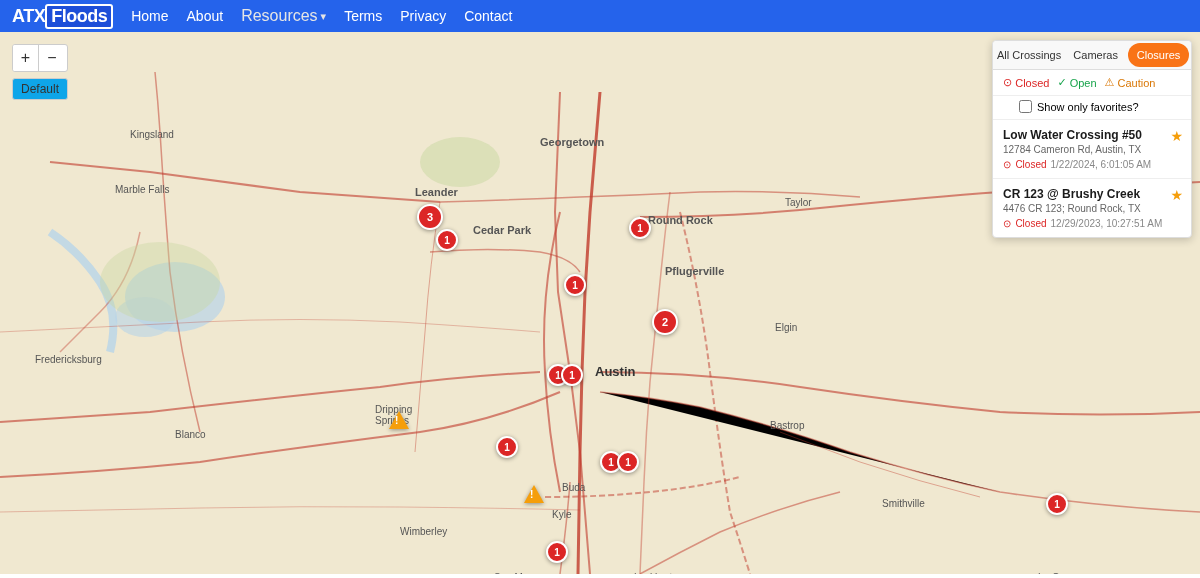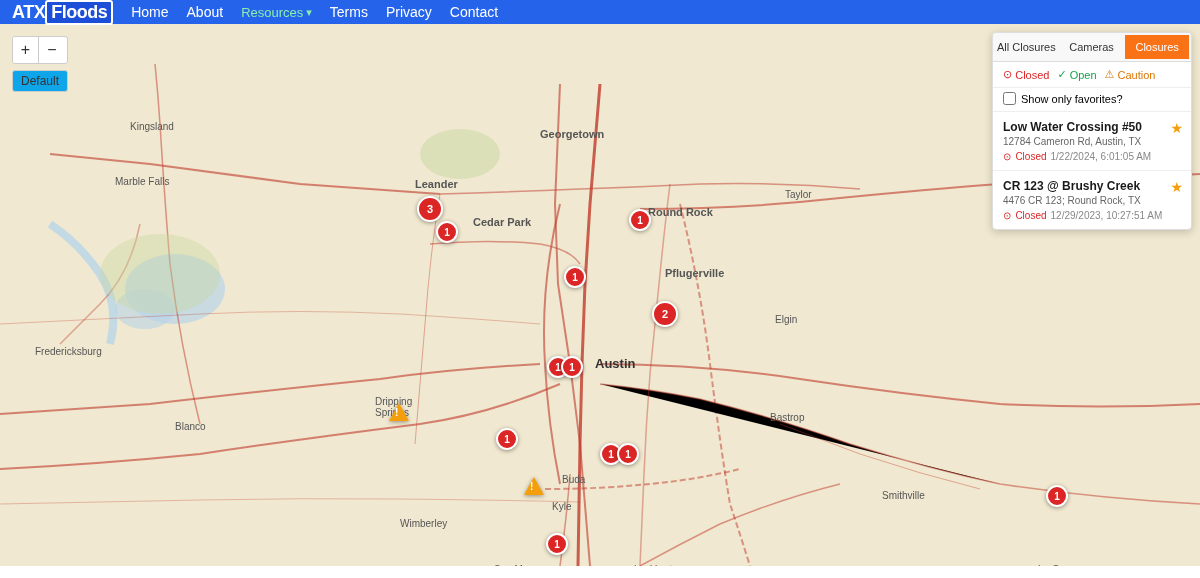--- a/index.html
+++ b/index.html
@@ -1,21 +1,21 @@
 <!DOCTYPE html>
 <html><head>
   <meta charset="utf-8">
   <style>
     * { margin: 0; padding: 0; box-sizing: border-box; }
     body { font-family: -apple-system, BlinkMacSystemFont, 'Segoe UI', sans-serif; overflow: hidden; }
 
     
     #navbar {
       background: #2563eb;
-      height: 24px;
+      height: 32px;
       display: flex;
       align-items: center;
       padding: 0 12px;
       gap: 18px;
       position: relative;
       z-index: 100;
     }
     #logo {
       display: flex;
       align-items: center;
@@ -35,22 +35,22 @@
     .nav-link {
       color: white;
       font-size: 14px;
       text-decoration: none;
       cursor: pointer;
     }
     .nav-dropdown {
       display: flex;
       align-items: center;
       gap: 3px;
-      color: #86efac;
-      font-size: 13px;
+      color: #e5e5e5;
+      font-size: 16px;
       cursor: pointer;
     }
     .nav-dropdown::after {
       content: '▾';
       font-size: 11px;
     }
 
     
     #map-container {
       position: relative;
@@ -138,21 +138,21 @@
       text-align: center;
       cursor: pointer;
       color: #333;
       border: none;
       background: transparent;
       white-space: nowrap;
     }
     .panel-tab.active {
       background: #f97316;
       color: white;
-      border-radius: 0;
+      border-radius: 12px;
       margin: 2px;
     }
 
     
     #panel-header {
       padding: 8px 10px 4px;
       border-bottom: 1px solid #eee;
     }
     #crossings-count-row {
       display: flex;
@@ -187,21 +187,21 @@
     }
     .status-closed { color: #dc2626; }
     .status-open { color: #16a34a; }
     .status-caution { color: #d97706; }
 
     
     #favorites-row {
       display: flex;
       align-items: center;
       gap: 5px;
-      padding: 4px 10px 6px;
+      padding: 4px 26px 6px;
       font-size: 11px;
       border-bottom: 1px solid #eee;
     }
 
     
     #crossing-list {
       overflow-y: auto;
       flex: 1;
     }
     .crossing-item {
@@ -379,21 +379,21 @@
   </svg>
 
   <div class="city-label" style="left:130px;top:97px">Kingsland</div>
   <div class="city-label" style="left:115px;top:152px">Marble Falls</div>
   <div class="city-label" style="left:35px;top:322px">Fredericksburg</div>
   <div class="city-label" style="left:175px;top:397px">Blanco</div>
   <div class="city-label medium" style="left:540px;top:104px">Georgetown</div>
   <div class="city-label medium" style="left:415px;top:154px">Leander</div>
   <div class="city-label medium" style="left:473px;top:192px">Cedar Park</div>
   <div class="city-label medium" style="left:648px;top:182px">Round Rock</div>
-  <div class="city-label medium" style="left:665px;top:243px">Pflugerville</div>
+  <div class="city-label medium" style="left:665px;top:233px">Pflugerville</div>
   <div class="city-label" style="left:785px;top:165px">Taylor</div>
   <div class="city-label" style="left:775px;top:290px">Elgin</div>
   <div class="city-label large" style="left:595px;top:332px">Austin</div>
   <div class="city-label" style="left:375px;top:372px">Dripping<br>Springs</div>
   <div class="city-label" style="left:562px;top:450px">Buda</div>
   <div class="city-label" style="left:552px;top:477px">Kyle</div>
   <div class="city-label" style="left:400px;top:494px">Wimberley</div>
   <div class="city-label" style="left:494px;top:540px">San Marcos</div>
   <div class="city-label" style="left:634px;top:540px">Lockhart</div>
   <div class="city-label" style="left:770px;top:388px">Bastrop</div>
@@ -456,21 +456,21 @@
     <div id="zoom-controls">
       <button class="zoom-btn">+</button>
       <button class="zoom-btn">−</button>
     </div>
     <button id="map-style-btn">Default</button>
   </div>
 
   <div id="panel">
 
     <div id="panel-tabs">
-      <button class="panel-tab">All Closures</button>
+      <button class="panel-tab">All Crossings</button>
       <button class="panel-tab">Cameras</button>
       <button class="panel-tab active">Closures</button>
     </div>
 
 
     <div id="status-legend">
       <div class="status-item">
         <span class="status-closed">⊙</span>
         <span class="status-closed">Closed</span>
       </div>

